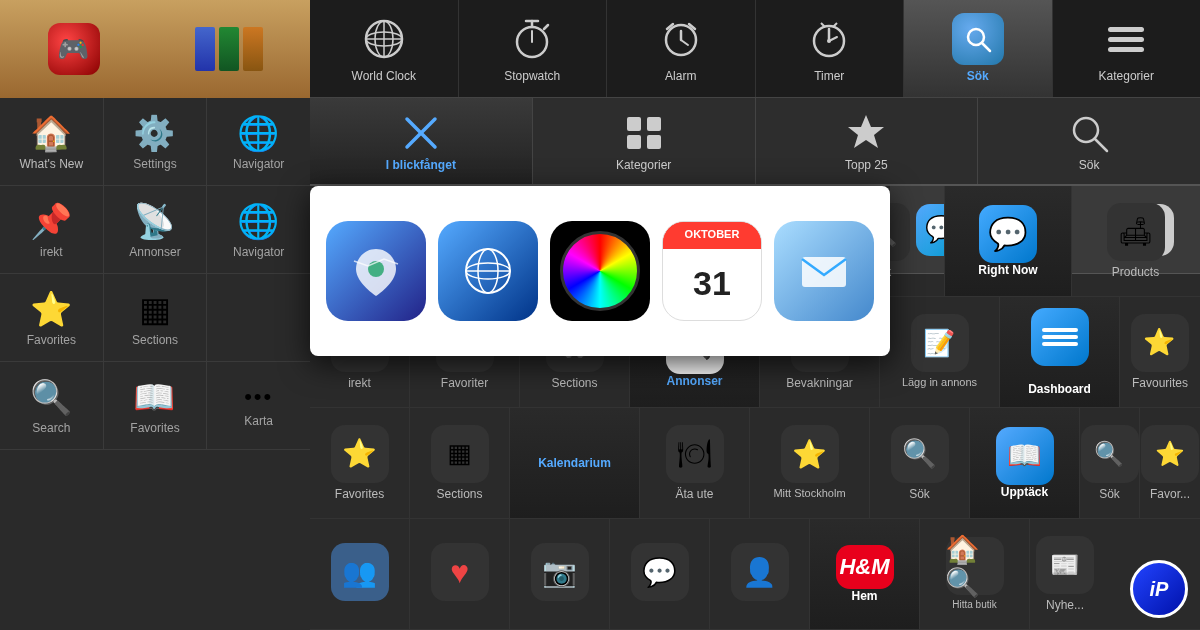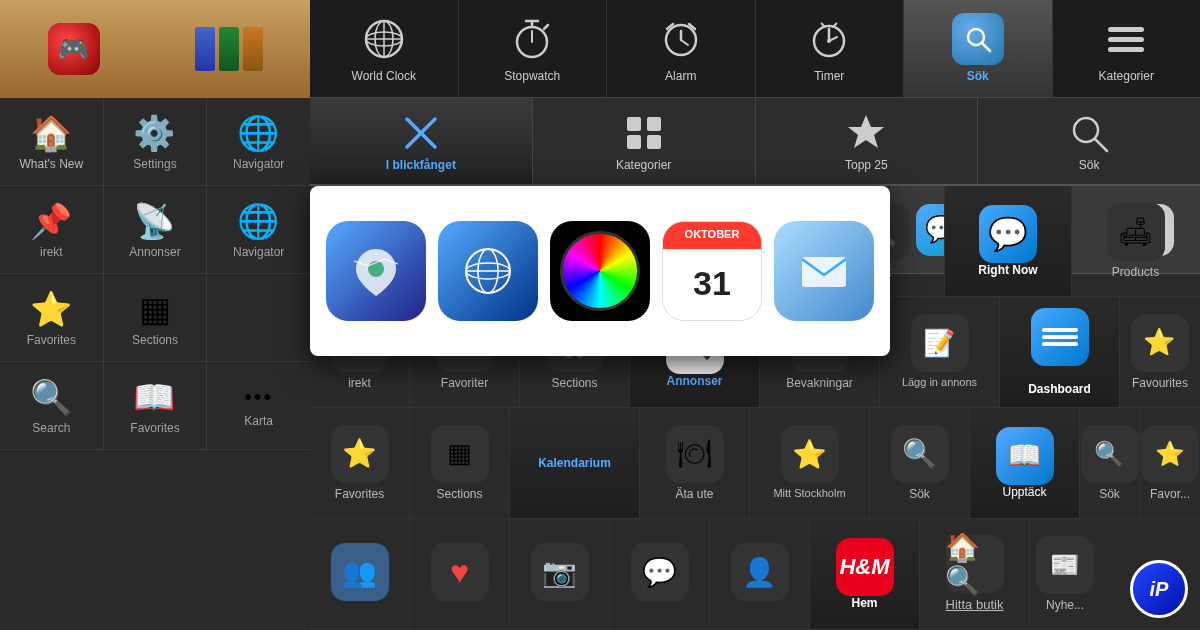--- a/index.html
+++ b/index.html
@@ -323,21 +323,21 @@
     .upptack-icon {
       width: 58px; height: 58px;
       border-radius: 14px;
       background: linear-gradient(135deg,#5af,#07c);
       display: flex; align-items: center; justify-content: center;
       font-size: 28px;
     }
 
     
     .hm-icon {
-      width: 58px; height: 58px;
+      width: 58px; height: 44px;
       border-radius: 14px;
       background: #e8001c;
       display: flex; align-items: center; justify-content: center;
       font-size: 22px;
       font-weight: 900;
       color: #fff;
       font-style: italic;
     }
 
     
@@ -793,21 +793,21 @@
         <span class="g-lbl" style="font-size:11px;">Mitt Stockholm</span>
       </div>
 
       <div class="grid-cell" style="width:100px;">
         <div class="g-icon" style="background:#333;font-size:28px;">🔍</div>
         <span class="g-lbl">Sök</span>
       </div>
 
       <div class="grid-cell hl-blue" style="width:110px;">
         <div class="upptack-icon">📖</div>
-        <span class="g-lbl" style="color:#fff;font-weight:normal;">Upptäck</span>
+        <span class="g-lbl" style="color:#fff;font-weight:bold;">Upptäck</span>
       </div>
 
       <div class="grid-cell" style="width:60px;">
         <div class="g-icon" style="background:#333;font-size:24px;">🔍</div>
         <span class="g-lbl">Sök</span>
       </div>
 
       <div class="grid-cell partial" style="width:60px;">
         <div class="g-icon" style="background:#333;font-size:24px;">⭐</div>
         <span class="g-lbl">Favor...</span>
@@ -841,21 +841,21 @@
         <span class="g-lbl"></span>
       </div>
 
       <div class="grid-cell hl-blue" style="width:110px;">
         <div class="hm-icon">H&amp;M</div>
         <span class="g-lbl" style="color:#fff;font-weight:bold;">Hem</span>
       </div>
 
       <div class="grid-cell" style="width:110px;">
         <div class="g-icon" style="background:#333;font-size:28px;">🏠🔍</div>
-        <span class="g-lbl" style="font-size:13px;text-decoration:underline;">Hitta butik</span>
+        <span class="g-lbl" style="font-size:10px;">Hitta butik</span>
       </div>
 
       <div class="grid-cell partial" style="width:70px;">
         <div class="g-icon" style="background:#333;font-size:24px;">📰</div>
         <span class="g-lbl">Nyhe...</span>
       </div>
     </div>
 
   </div>
 

